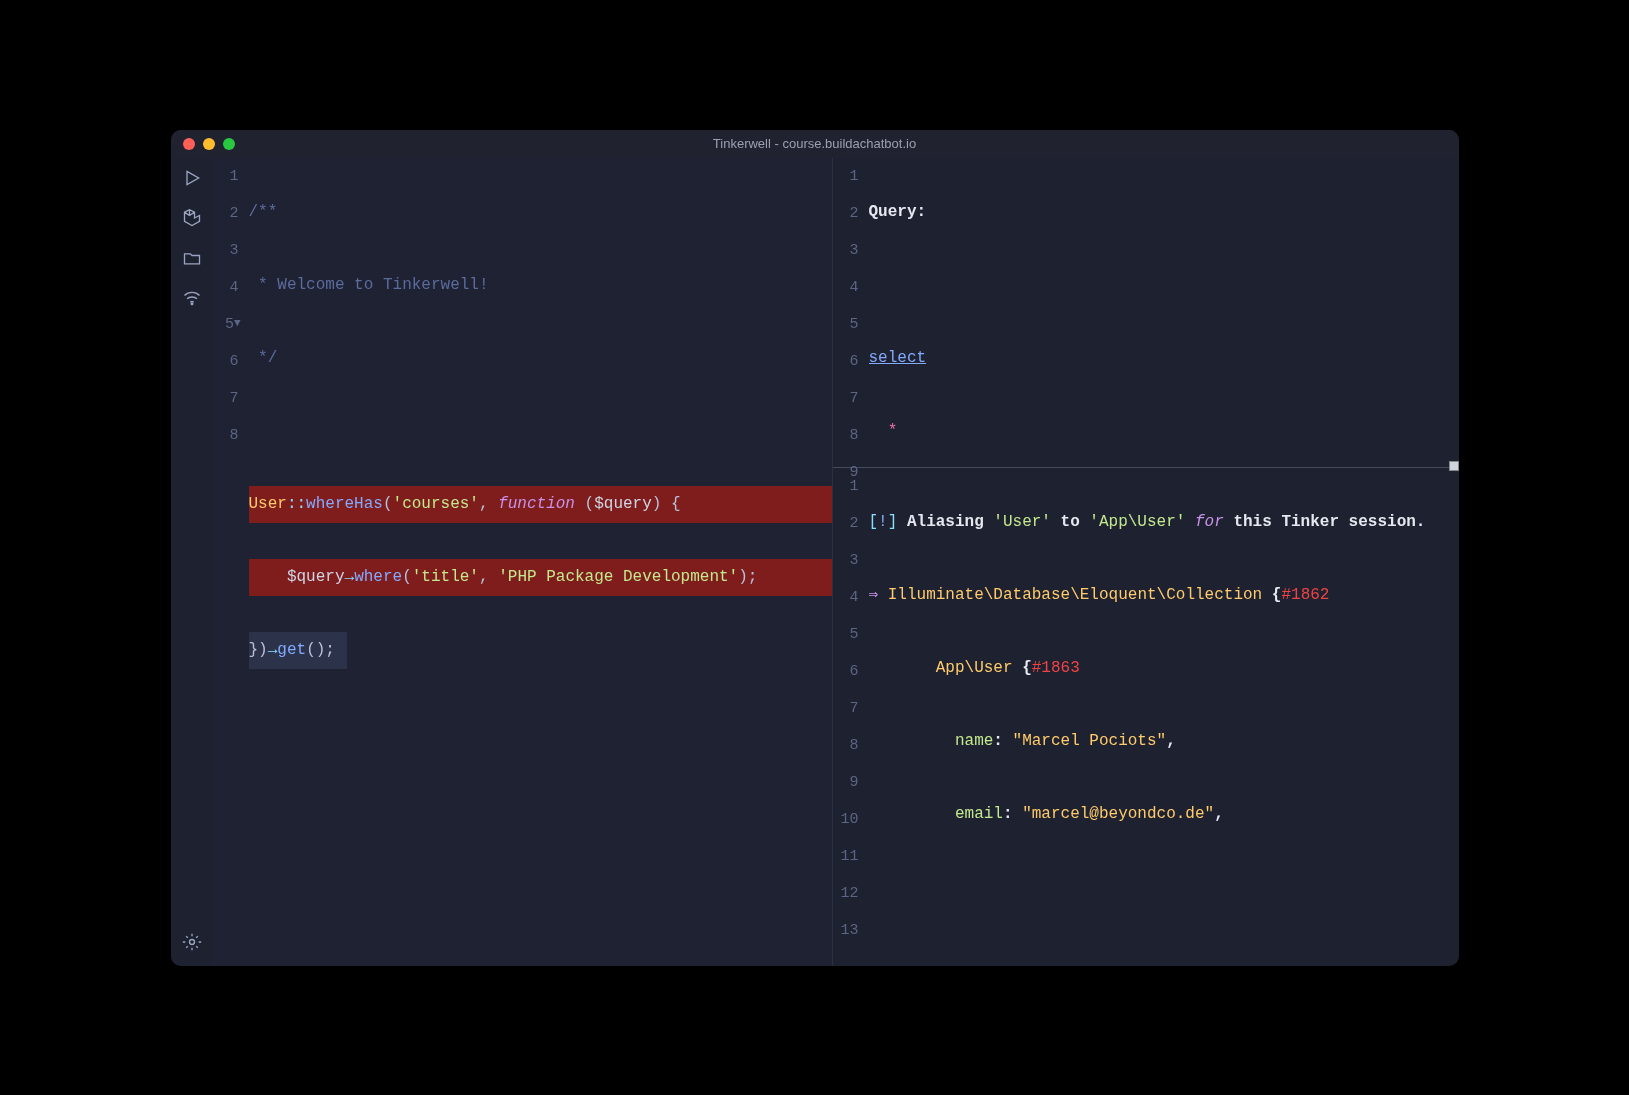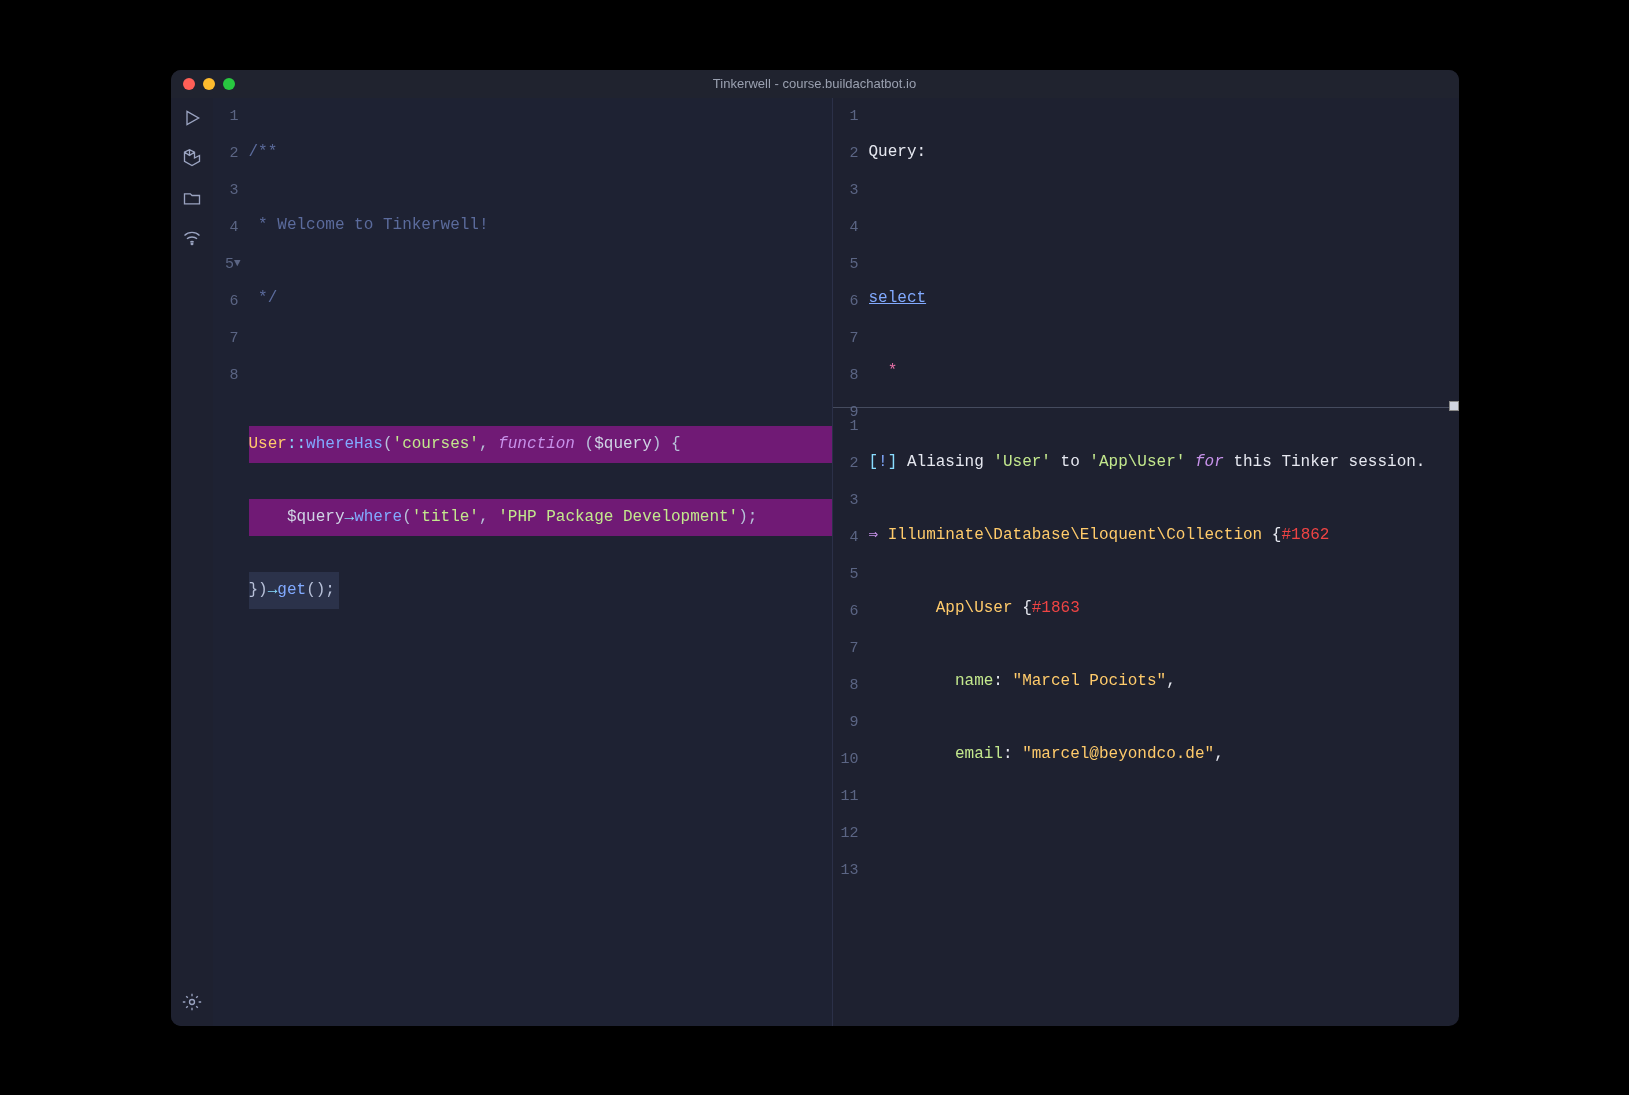--- a/index.html
+++ b/index.html
@@ -8,21 +8,21 @@
     font-family: Menlo, Monaco, "Courier New", monospace;
     font-size:16px;
     width:1629px;
     height:1095px;
     display:flex;
     align-items:center;
     justify-content:center;
   }
   .window {
     width:1288px;
-    height:956px;
+    height:836px;
     background:#1e2130;
     border-radius:10px;
     box-shadow: 0 20px 60px rgba(0,0,0,.6);
     display:flex;
     flex-direction:column;
     overflow:hidden;
     position:relative;
   }
   .titlebar {
     height:28px;
@@ -127,30 +127,30 @@
     white-space:pre;
     color:#d0d5e5;
     overflow:hidden;
   }
   .line{
     height:37px;
     line-height:37px;
   }
   .gutter .line{font-size:15px;}
   .left-pane .code .hl{
-    background:#701a75;
+    background:#7f1d1d;
     display:inline-block;
     height:37px;
     padding-right:300px;
     margin-right:-300px;
   }
   .left-pane .code .hl-end{
     background:#2b324a;
     display:inline-block;
-    padding-right:4px;
+    padding-right:12px;
   }
   .fold-caret{
     color:#5b6584;
     font-size:11px;
     position:relative;
     top:-2px;
     margin-right:-2px;
   }
   
   .c-comment{color:#5b6b9c;}
@@ -164,21 +164,21 @@
   .c-op{color:#89ddff;}
   .c-sql{color:#82aaff;text-decoration:underline;}
   .c-star{color:#e670a6;}
   .c-bang{color:#82aaff;}
   .c-bangbr{color:#89ddff;}
   .c-arrow{color:#c792ea;}
   .c-obj{color:#ffcb6b;}
   .c-hash{color:#ef4444;text-align:right;}
   .c-key{color:#c3e88d;}
   .c-val{color:#ffcb6b;}
-  .c-white{color:#e6e8f0;}
+  .c-white{color:#e6e8f0;font-weight:bold;}
 </style>
 </head>
 <body>
 
 <div class="window">
 
   <div class="titlebar">
     <div class="traffic">
       <span class="tl-close"></span>
       <span class="tl-min"></span>

